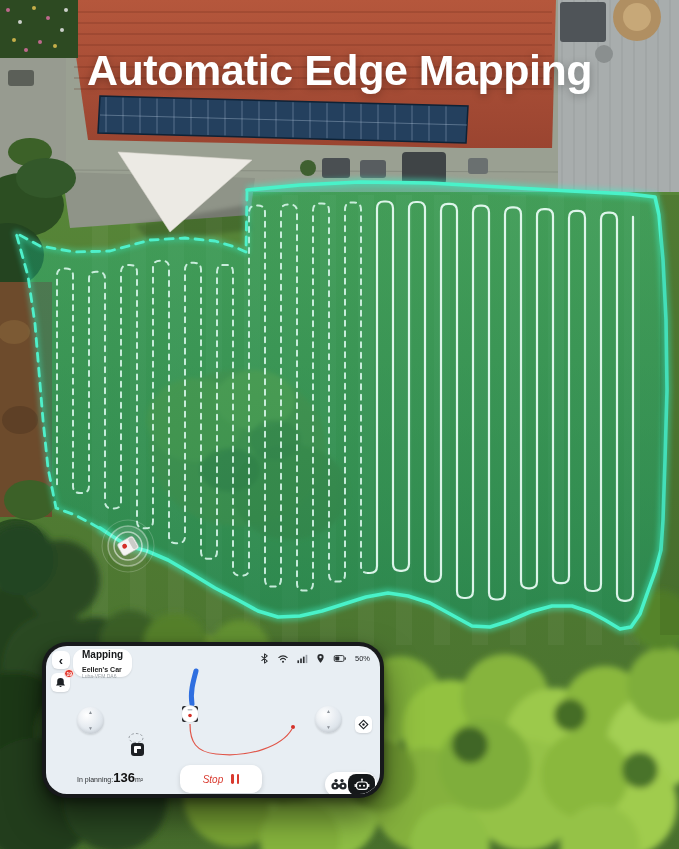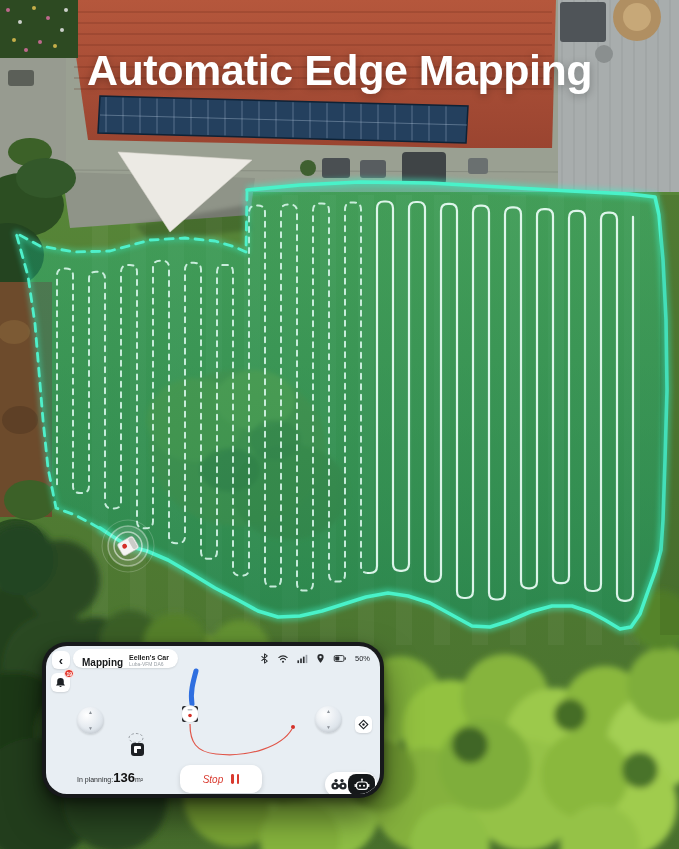--- a/index.html
+++ b/index.html
@@ -10,22 +10,22 @@
     font-size:43px;font-weight:bold;color:#fff;letter-spacing:-.5px;
     text-shadow:0 2px 8px rgba(0,0,0,.28);margin:0;}
   
   .phone{position:absolute;left:42px;top:642px;width:342px;height:156px;
     background:#17191b;border-radius:25px;padding:4px;
     box-shadow:0 18px 34px rgba(0,0,0,.55),0 4px 10px rgba(0,0,0,.4);}
   .screen{position:relative;width:100%;height:100%;background:#e8eef3;border-radius:21px;overflow:hidden;}
   .back-btn{position:absolute;left:6px;top:5px;width:18px;height:18px;border-radius:6px;
     background:#fff;box-shadow:0 1px 2px rgba(0,0,0,.12);display:flex;align-items:center;justify-content:center;
     font-size:13px;font-weight:bold;color:#1d2024;line-height:1;}
-  .title-pill{position:absolute;left:27px;top:3px;height:19px;background:#fff;border-radius:11px;
-    box-shadow:0 1px 2px rgba(0,0,0,.1);display:flex;align-items:flex-end;gap:6px;padding:0 9px;}
+  .title-pill{position:absolute;left:27px;top:3px;height:28px;background:#fff;border-radius:11px;
+    box-shadow:0 1px 2px rgba(0,0,0,.1);display:flex;align-items:flex-start;gap:6px;padding:0 9px;flex-direction:column;}
   .mode{font-size:10px;font-weight:bold;color:#16181a;}
   .dev{display:flex;flex-direction:column;line-height:1.15;}
   .dev-name{font-size:7px;font-weight:bold;color:#222;}
   .dev-model{font-size:5px;color:#9aa0a6;}
   .bell-btn{position:absolute;left:5px;top:27px;width:19px;height:19px;background:#fff;border-radius:6px;
     box-shadow:0 1px 2px rgba(0,0,0,.12);display:flex;align-items:center;justify-content:center;}
   .badge{position:absolute;right:-4px;top:-4px;min-width:9px;height:9px;border-radius:5px;background:#e23b30;
     border:1px solid #fff;color:#fff;font-size:5px;font-weight:bold;display:flex;align-items:center;justify-content:center;padding:0 1px;}
   .status-row{position:absolute;right:10px;top:7px;display:flex;align-items:center;gap:7px;}
   .status-row svg{display:block;}

